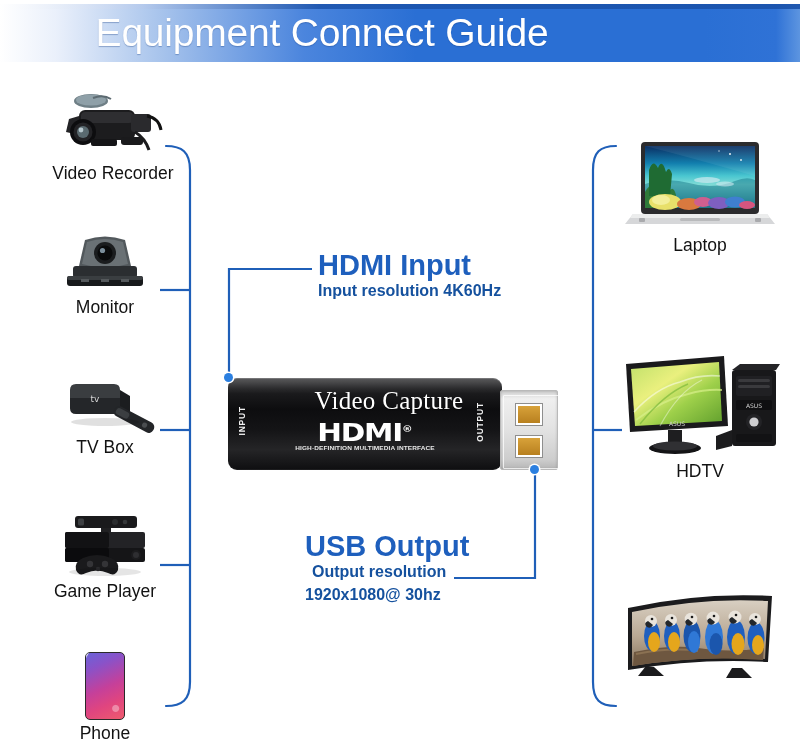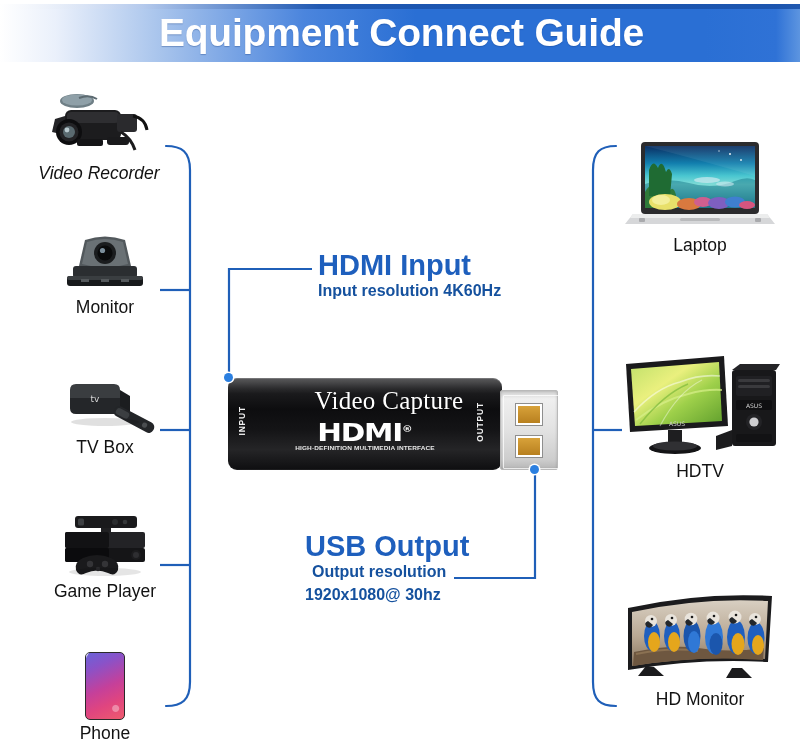--- a/index.html
+++ b/index.html
@@ -16,24 +16,24 @@
   .banner{
     position:absolute;left:0;top:4px;width:800px;height:58px;
     background:linear-gradient(to right,#ffffff 0%,#eaf0fb 7%,#a8c4ec 20%,#4b85dd 38%,#2a6fd4 52%,#2a6fd4 88%,#2f72d6 97%,#5d95e0 100%);
   }
   .banner:before{
     content:"";position:absolute;left:0;top:0;width:100%;height:5px;
     background:linear-gradient(to right,rgba(255,255,255,1) 0%,rgba(180,200,235,.7) 18%,rgba(26,82,170,.85) 40%,rgba(26,82,170,.9) 95%);
   }
   .banner-title{
     position:absolute;left:0;top:3px;width:644px;
-    text-align:right;
+    text-align:center;
     color:#ffffff;
     font-size:39px;
-    font-weight:bold;
+    font-weight:normal;
     letter-spacing:-0.2px;
     line-height:52px;
     text-shadow:0 1px 1px rgba(20,60,130,.35);
   }
 
   
   .node{position:absolute;text-align:center;}
   .node .caption{
     font-size:17.5px;color:#121212;line-height:21px;margin-top:3px;white-space:nowrap;
   }
@@ -149,21 +149,21 @@
     </svg>
   </div>
 
   <div class="bracket" style="left:580px;top:138px;">
     <svg width="42" height="576" viewBox="0 0 42 576">
       <path d="M36 8 C 20 8, 13 14, 13 32 L13 544 C13 562, 20 568, 36 568" fill="none" stroke="#1f5fb8" stroke-width="2.2" stroke-linecap="round"></path>
       <line x1="13" y1="292" x2="42" y2="292" stroke="#1f5fb8" stroke-width="2.2"></line>
     </svg>
   </div>
 
-  <div class="node" style="left:16px;top:92px;width:166px;font-style:italic;">
+  <div class="node" style="left:30px;top:92px;width:166px;">
     <div class="art camcorder">
       <svg width="104" height="68" viewBox="0 0 104 68">
         <g>
           <ellipse cx="30" cy="9" rx="17" ry="7" fill="#6f7f86"></ellipse>
           <ellipse cx="30" cy="8" rx="15" ry="5.6" fill="#8fa0a8"></ellipse>
           <path d="M32 6 q10 -4 18 1" stroke="#5c6a71" stroke-width="2" fill="none"></path>
           <rect x="18" y="18" width="56" height="30" rx="6" fill="#1c1c1e"></rect>
           <rect x="20" y="20" width="52" height="11" rx="4" fill="#2e2e31"></rect>
           <path d="M18 24 L8 27 L5 40 L18 43 Z" fill="#242427"></path>
           <circle cx="22" cy="40" r="13" fill="#0d0d0f"></circle>
@@ -396,21 +396,20 @@
             <circle cx="135" cy="29" r="6" fill="#e9e4dc"></circle>
             <path d="M132 29 q-5 2 -1 6 q4 2 6 -2 Z" fill="#23272b"></path>
             <circle cx="136" cy="27" r="1.3" fill="#1b1b1b"></circle>
           </g>
 
           <path d="M26 76 l-8 10 h26 l-10 -9 Z" fill="#1b1b1d"></path>
           <path d="M112 78 l-6 10 h26 l-10 -10 Z" fill="#1b1b1d"></path>
         </g>
       </svg>
     </div>
-    <div class="caption">HD Monitor</div>
   </div>
 
   <div id="capture">
     <div class="dev-body"></div>
     <div class="side-label" id="lbl-input">INPUT</div>
     <div class="side-label" id="lbl-output">OUTPUT</div>
     <div class="dev-title">Video Capture</div>
     <div class="hdmi-logo"><span>HDMI</span><span class="reg">®</span></div>
     <div class="hdmi-sub">HIGH-DEFINITION MULTIMEDIA INTERFACE</div>
   </div>

